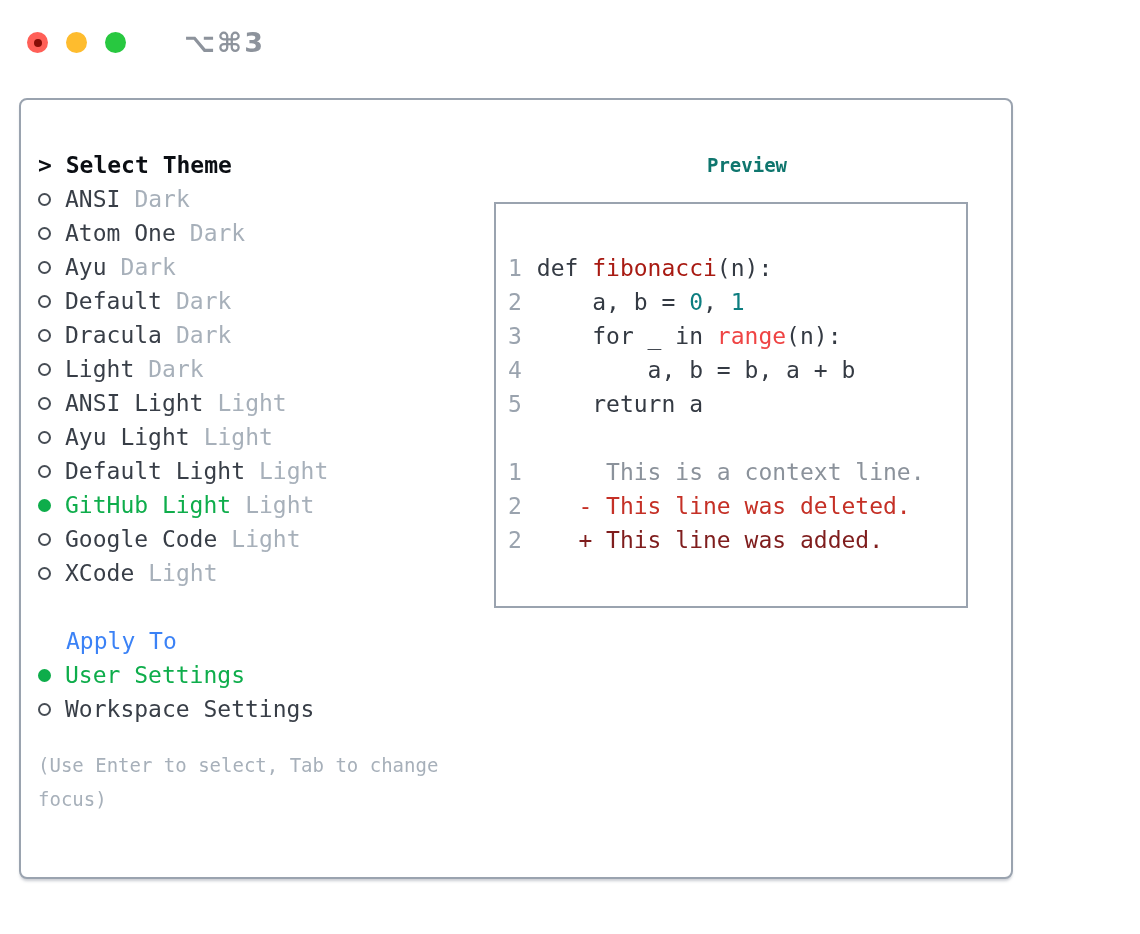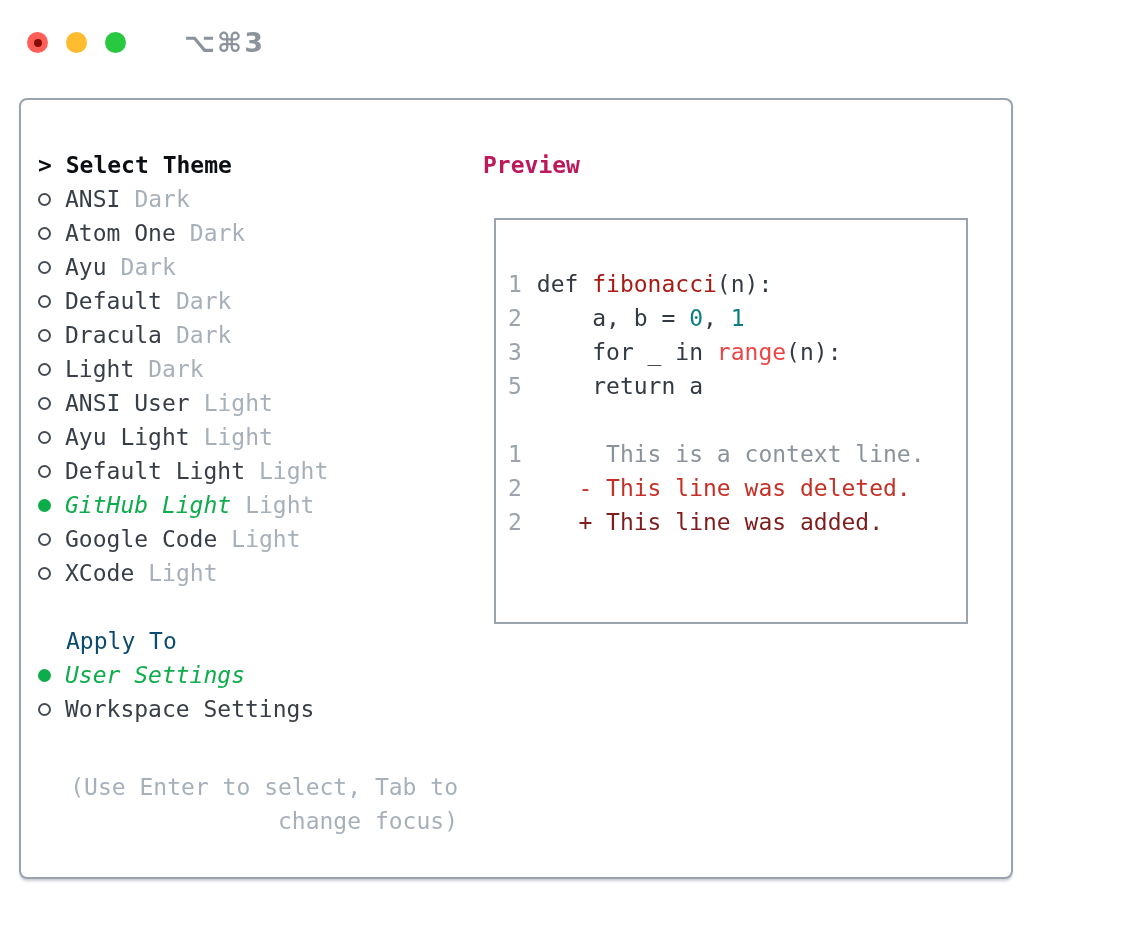--- a/index.html
+++ b/index.html
@@ -27,32 +27,32 @@
   .right-col { flex:1; padding:48px 0 0 7px; }
 
   .row { height:34px; line-height:34px; font-size:23px; white-space:pre;
          display:flex; align-items:center; color:#383e47; }
   .prompt-row { font-weight:bold; color:#0b0e13; }
   .spacer { height:34px; }
 
   .bullet { width:13px; height:13px; border-radius:50%; border:2px solid #474d55;
             display:inline-block; margin-right:14px; flex:none; }
   .item.selected .bullet { background:#0ead4b; border-color:#0ead4b; }
-  .item.selected .t-label { color:#0ead4b;font-style:italic; }
+  .item.selected .t-label { color:#0ead4b; }
   .t-variant { color:#a7b0ba; margin-left:14px; }
 
-  .apply-title { padding-left:28px; color:#0c4a6e; }
+  .apply-title { padding-left:28px; color:#3b82f6; }
 
-  .hint { margin-top:44px; width:420px; font-size:23px; line-height:34px;
-          color:#a7b0ba; white-space:normal;text-align:right; }
+  .hint { margin-top:22px; width:420px; font-size:19px; line-height:34px;
+          color:#a7b0ba; white-space:normal; }
 
   
-  .preview-title { height:34px; line-height:34px; font-size:23px; font-weight:bold;
-                   color:#be185d; white-space:pre; }
-  .preview-box { margin-left:11px; margin-top:36px; width:474px; height:406px;
+  .preview-title { height:34px; line-height:34px; font-size:19px; font-weight:bold;
+                   color:#0f766e; white-space:pre;text-align:center; }
+  .preview-box { margin-left:11px; margin-top:20px; width:474px; height:406px;
                  border:2px solid #9aa3af; background:#ffffff;
                  padding:47px 12px 49px 12px; overflow:hidden; }
   .crow, .drow { height:34px; line-height:34px; font-size:23px; white-space:pre; }
   .ln { display:inline-block; width:1ch; margin-right:15px; color:#9aa3ae; }
   .code    { color:#343a43; }
   .func    { color:#a81a12; }
   .num     { color:#0d7e80; }
   .builtin { color:#ef4444; }
   .ctx { color:#8b929b; }
   .del { color:#c53026; }
@@ -103,21 +103,21 @@
         <span class="t-label">Dracula</span>
         <span class="t-variant">Dark</span>
       </div>
       <div class="row item">
         <span class="bullet"></span>
         <span class="t-label">Light</span>
         <span class="t-variant">Dark</span>
       </div>
       <div class="row item">
         <span class="bullet"></span>
-        <span class="t-label">ANSI User</span>
+        <span class="t-label">ANSI Light</span>
         <span class="t-variant">Light</span>
       </div>
       <div class="row item">
         <span class="bullet"></span>
         <span class="t-label">Ayu Light</span>
         <span class="t-variant">Light</span>
       </div>
       <div class="row item">
         <span class="bullet"></span>
         <span class="t-label">Default Light</span>
@@ -155,20 +155,21 @@
       <div class="hint">(Use Enter to select, Tab to change focus)</div>
     </div>
 
     <div class="right-col">
       <div class="preview-title">Preview</div>
 
       <div class="preview-box">
         <div class="crow"><span class="ln">1</span><span class="code">def </span><span class="func">fibonacci</span><span class="code">(n):</span></div>
         <div class="crow"><span class="ln">2</span><span class="code">    a, b = </span><span class="num">0</span><span class="code">, </span><span class="num">1</span></div>
         <div class="crow"><span class="ln">3</span><span class="code">    for _ in </span><span class="builtin">range</span><span class="code">(n):</span></div>
+        <div class="crow"><span class="ln">4</span><span class="code">        a, b = b, a + b</span></div>
         <div class="crow"><span class="ln">5</span><span class="code">    return a</span></div>
 
         <div class="spacer"></div>
 
         <div class="drow"><span class="ln">1</span><span class="ctx">     This is a context line.</span></div>
         <div class="drow"><span class="ln">2</span><span class="del">   - This line was deleted.</span></div>
         <div class="drow"><span class="ln">2</span><span class="add">   + This line was added.</span></div>
       </div>
     </div>
 

